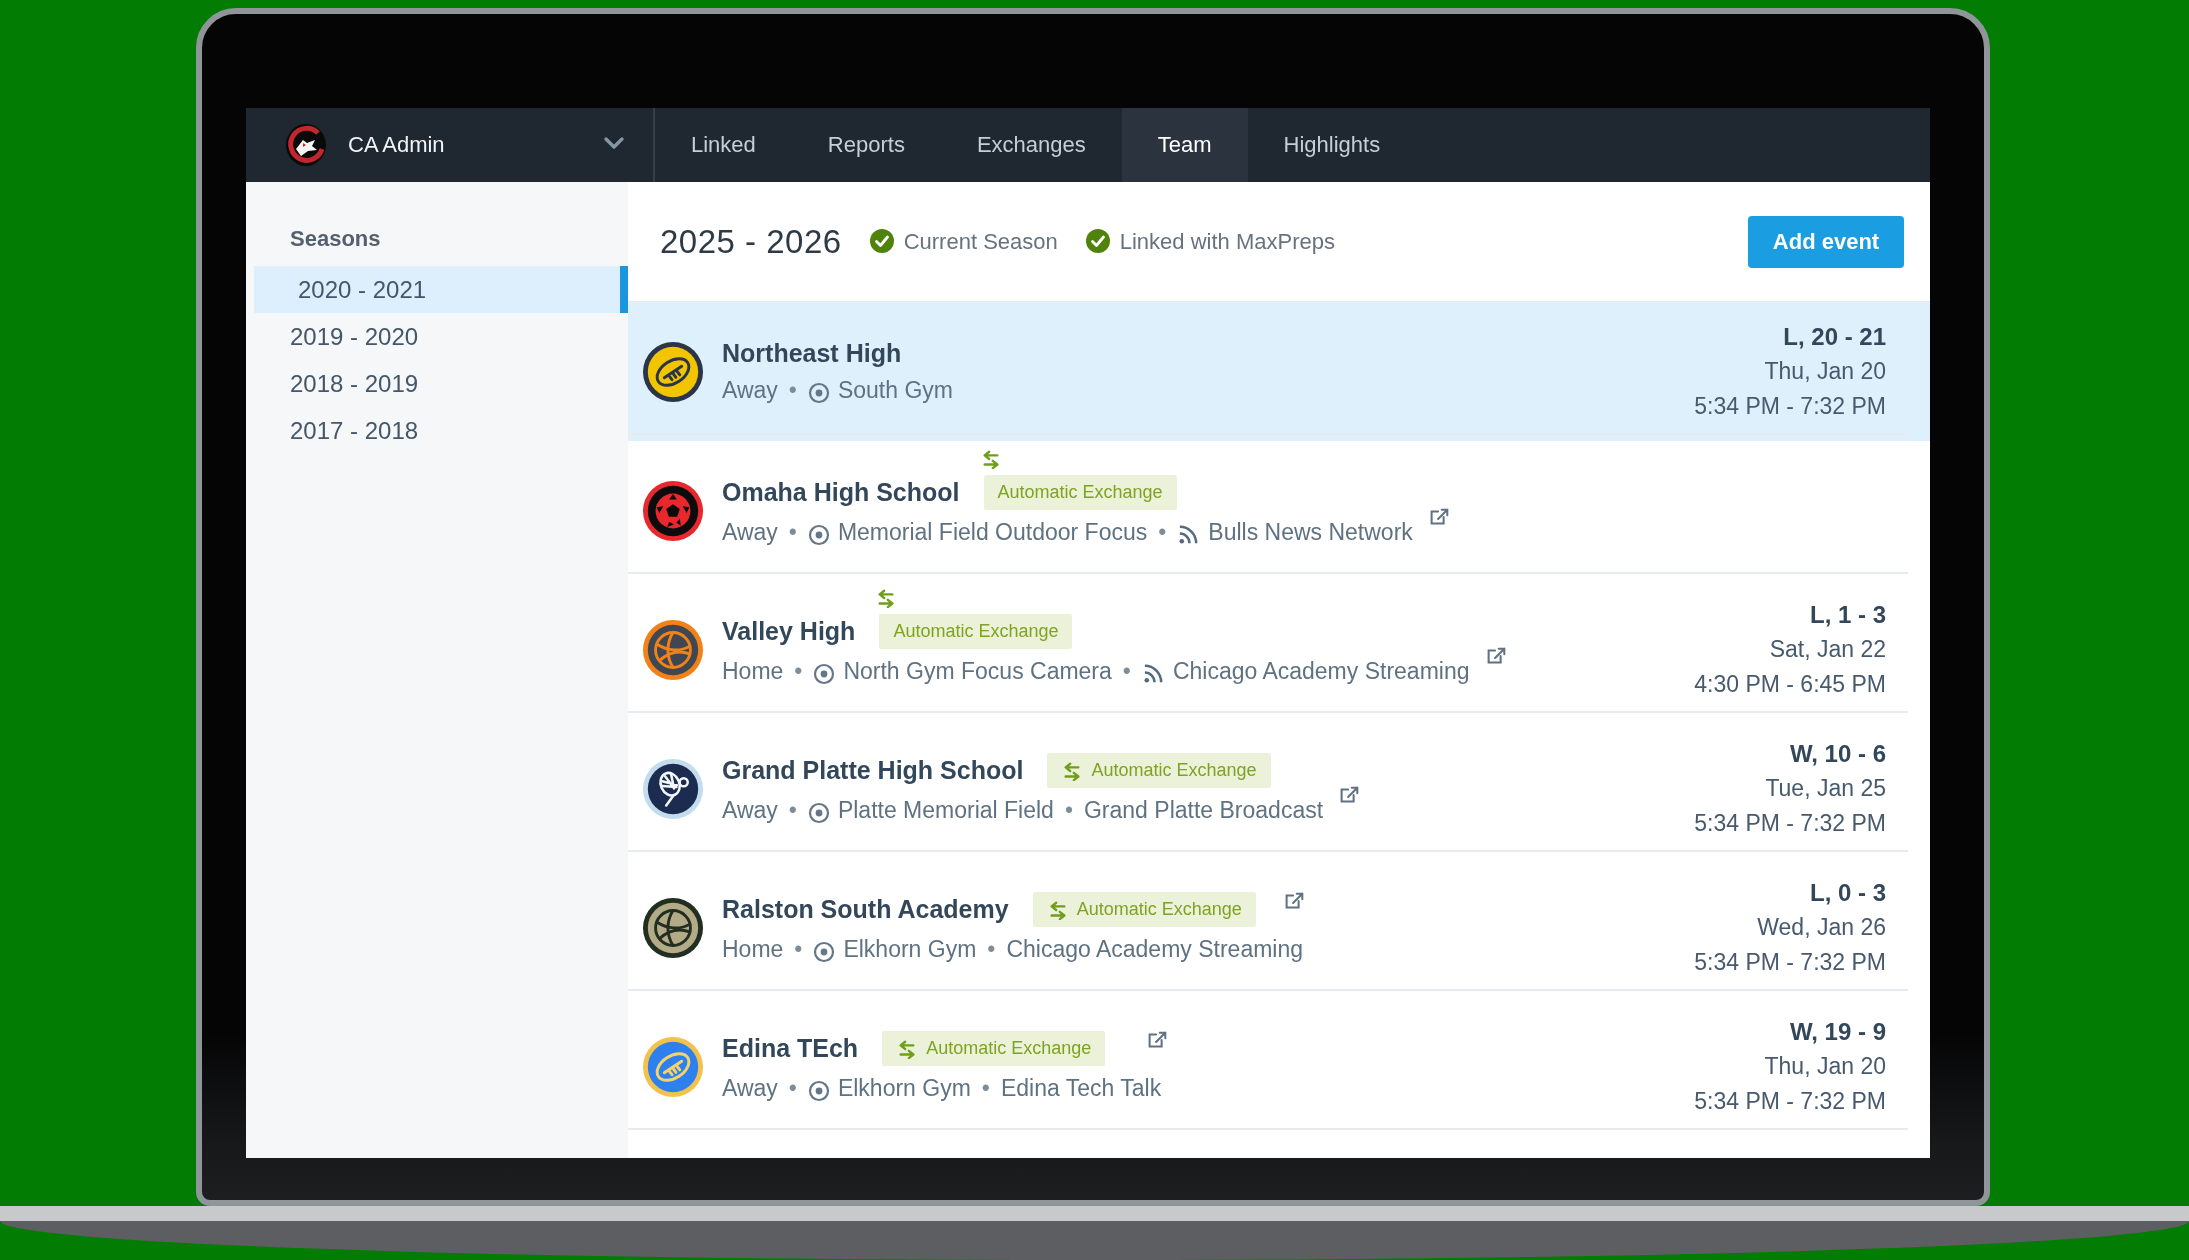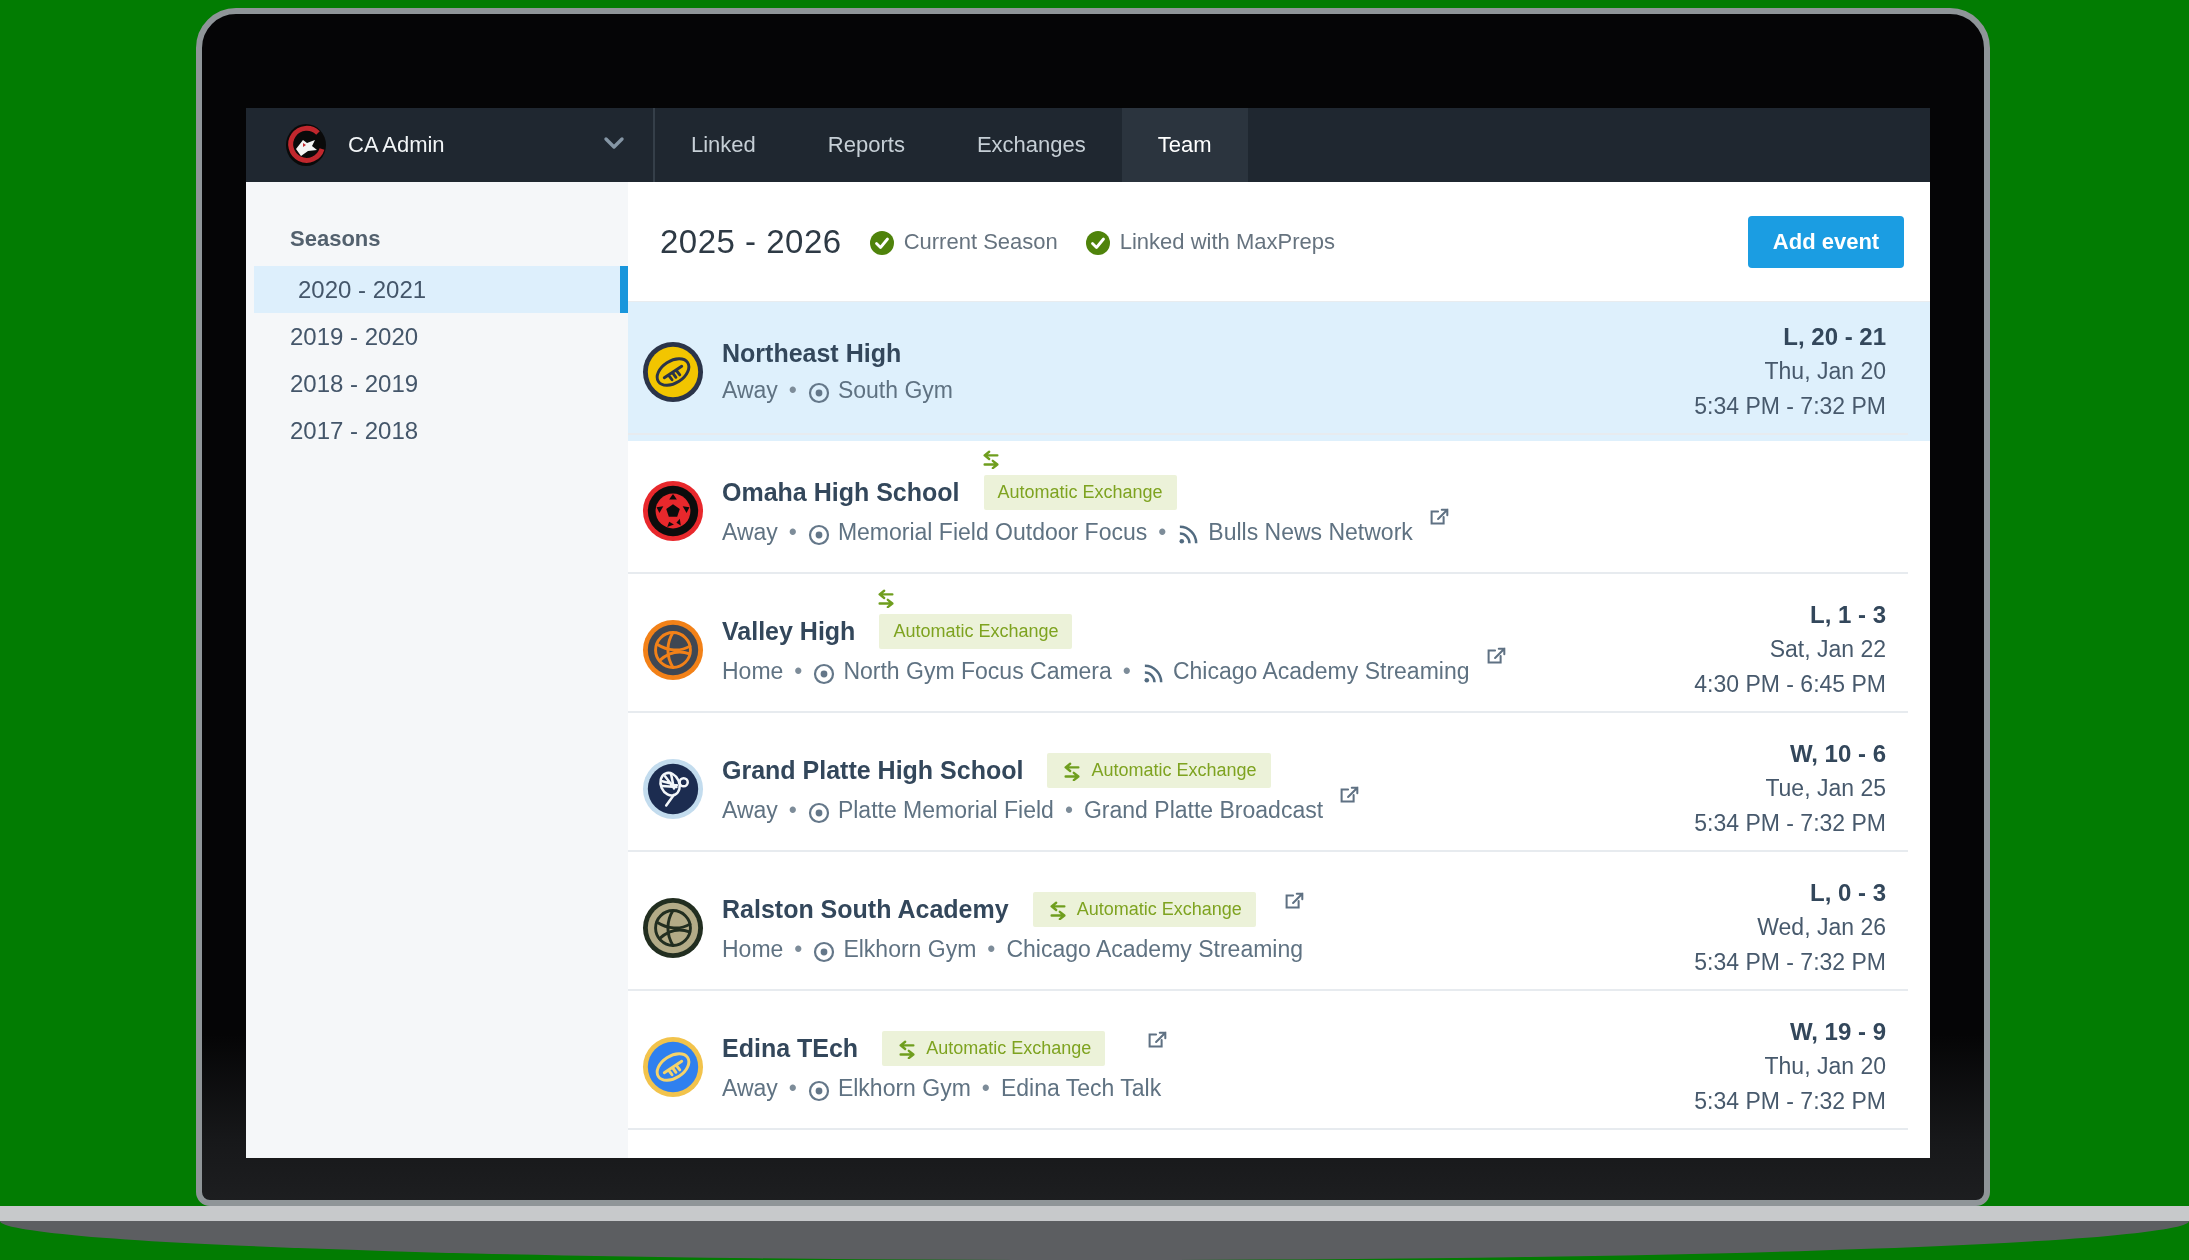--- a/index.html
+++ b/index.html
@@ -37,21 +37,21 @@
     font-size:24px; color:#44566a; }
   .season-item.selected { background:#ddeffc;margin-left:8px; }
   .season-item.selected::after { content:""; position:absolute; right:0; top:0; bottom:0;
     width:8px; background:#1996dc; }
 
   
   .main { position:absolute; left:382px; top:74px; width:1302px; height:976px; background:#fff; }
   .list-header { position:relative; height:120px; display:flex; align-items:center;
     padding-left:32px; border-bottom:1px solid #e8ecef; }
   .season-heading { font-size:33px; color:#2e3a45; letter-spacing:.5px; }
-  .status-badge { display:flex; align-items:flex-end; margin-left:28px; }
+  .status-badge { display:flex; align-items:flex-start; margin-left:28px; }
   .status-badge .lbl { font-size:22px; color:#66737f; margin-left:10px; }
   .add-event-btn { position:absolute; right:26px; top:34px; width:156px; height:52px;
     background:#1b9de2; border:none; border-radius:4px; color:#fff;
     font-size:22px; font-weight:bold; font-family:inherit; cursor:pointer; }
 
   
   .rows {}
   .row { position:relative; height:139px; display:flex; align-items:center;
     padding:0 44px 0 14px; background:#fff; }
   .row.highlight { background:#def0fc; }
@@ -128,20 +128,21 @@
         <svg width="26" height="26" viewBox="0 0 26 26">
             <use href="#def-chevron"></use>
           </svg>
       </span>
     </div>
     <div class="navitems">
       <div class="navitem">Linked</div>
       <div class="navitem">Reports</div>
       <div class="navitem">Exchanges</div>
       <div class="navitem active">Team</div>
+      <div class="navitem">Highlights</div>
     </div>
   </div>
 
   <div class="sidebar">
     <div class="sidebar-title">Seasons</div>
     <div class="season-item selected">2020 - 2021</div>
     <div class="season-item">2019 - 2020</div>
     <div class="season-item">2018 - 2019</div>
     <div class="season-item">2017 - 2018</div>
   </div>

